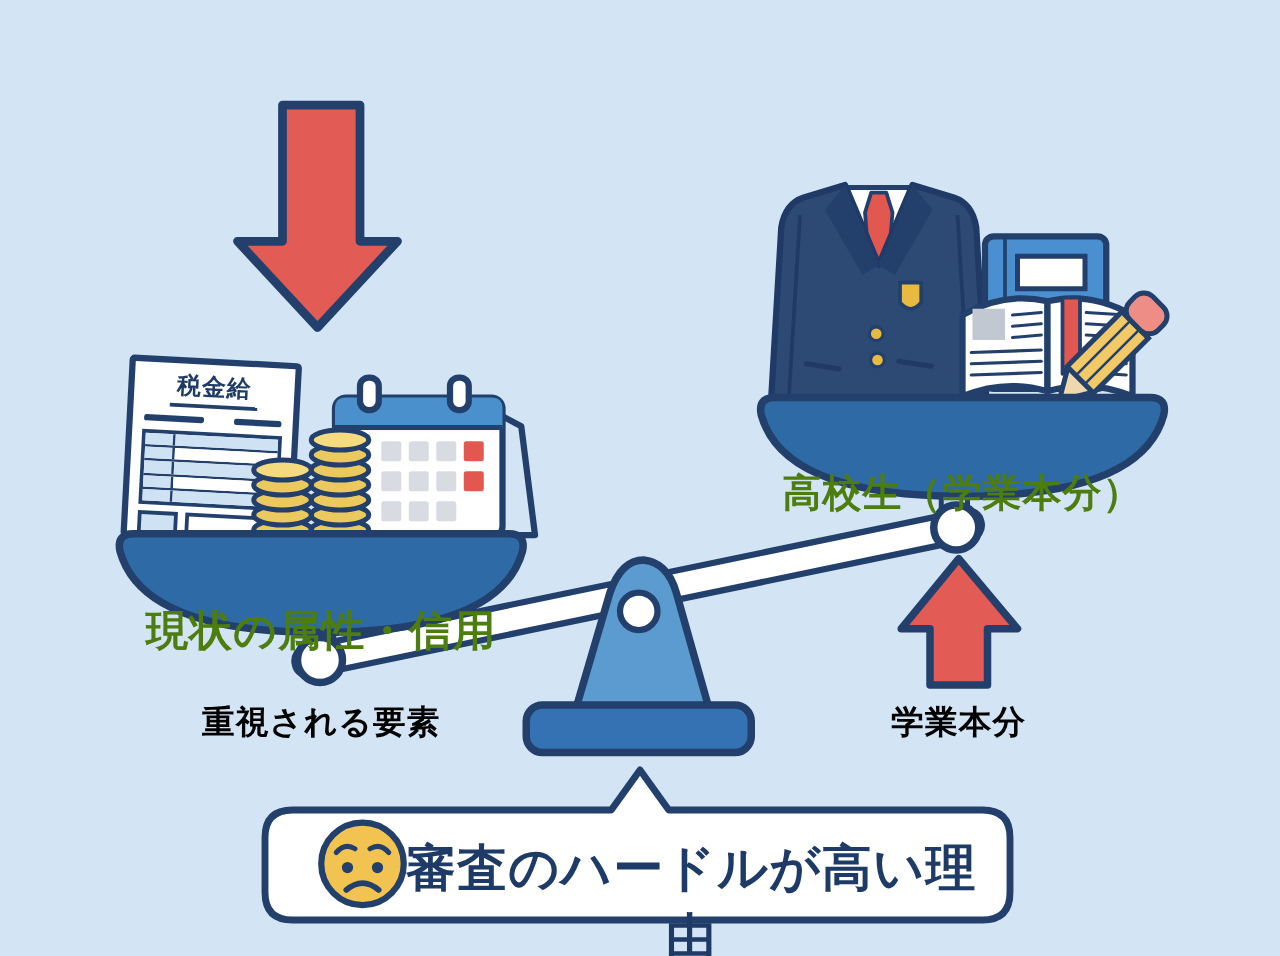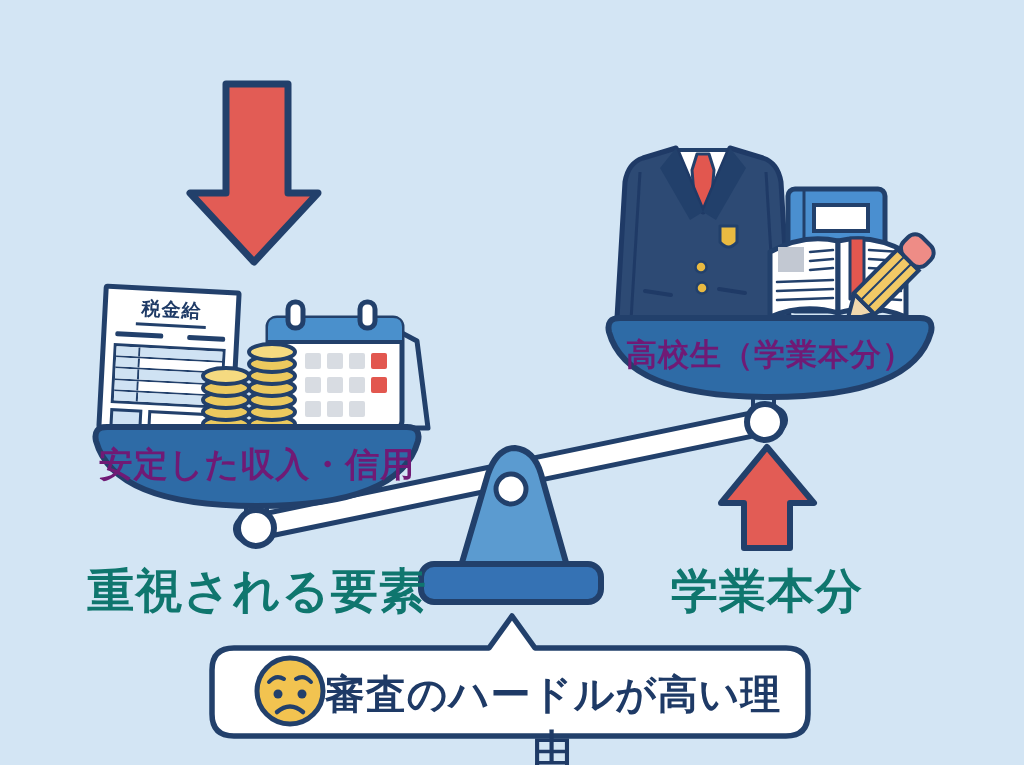--- a/index.html
+++ b/index.html
@@ -32,24 +32,24 @@
   .doc-row:last-child{border-bottom:none;}
   .doc-cell-l{width:22px;background:#cfe2f3;border-right:2px solid #22406b;}
   .doc-cell-r{flex:1;}
   .r-blue{background:#cfe2f3;} .r-white{background:#ffffff;}
   .doc-bottom{display:flex;gap:6px;margin:5px 8px 0;}
   .doc-bottom .cell{border:3px solid #22406b;height:13px;box-sizing:content-box;}
   .cell-s{width:26px;background:#cfe2f3;}
   .cell-w{flex:1;background:#fff;}
   
   .txt{position:absolute;z-index:3;text-align:center;font-weight:bold;}
-  .pan-label{color:#701a75;letter-spacing:1px;}
+  .pan-label{color:#4d7c0f;letter-spacing:1px;margin-top:40px;}
   .pan-label-left{left:97px;top:442px;width:320px;font-size:34px;}
   .pan-label-right{left:610px;top:334px;width:320px;font-size:31px;}
-  .caption{color:#0f766e;font-size:47px;letter-spacing:1px;}
+  .caption{color:#000000;font-size:26px;letter-spacing:1px;}
   .caption-left{left:87px;top:560px;width:340px;}
   .caption-right{left:597px;top:560px;width:340px;}
   .bubble-text{left:322px;top:667px;width:462px;font-size:40px;color:#1e3a66;letter-spacing:1px;}
 </style>
 </head>
 <body>
 
 <div class="canvas">
 
   <div class="doc">
@@ -201,19 +201,19 @@
     <g>
       <circle cx="290" cy="691" r="33" fill="#f2c350" stroke="#22406b" stroke-width="5"></circle>
       <circle cx="278" cy="694" r="4.5" fill="#22406b"></circle>
       <circle cx="302" cy="694" r="4.5" fill="#22406b"></circle>
       <path d="M269 682 Q276 674 284 679" stroke="#22406b" stroke-width="4" fill="none" stroke-linecap="round"></path>
       <path d="M296 679 Q304 674 311 682" stroke="#22406b" stroke-width="4" fill="none" stroke-linecap="round"></path>
       <path d="M277 712 Q290 701 303 712" stroke="#22406b" stroke-width="4.5" fill="none" stroke-linecap="round"></path>
     </g>
   </svg>
 
-  <div class="txt pan-label pan-label-left">安定した収入・信用</div>
+  <div class="txt pan-label pan-label-left">現状の属性・信用</div>
   <div class="txt pan-label pan-label-right">高校生（学業本分）</div>
   <div class="txt caption caption-left">重視される要素</div>
   <div class="txt caption caption-right">学業本分</div>
   <div class="txt bubble-text">審査のハードルが高い理由</div>
 
 </div>
 
 </body></html>

